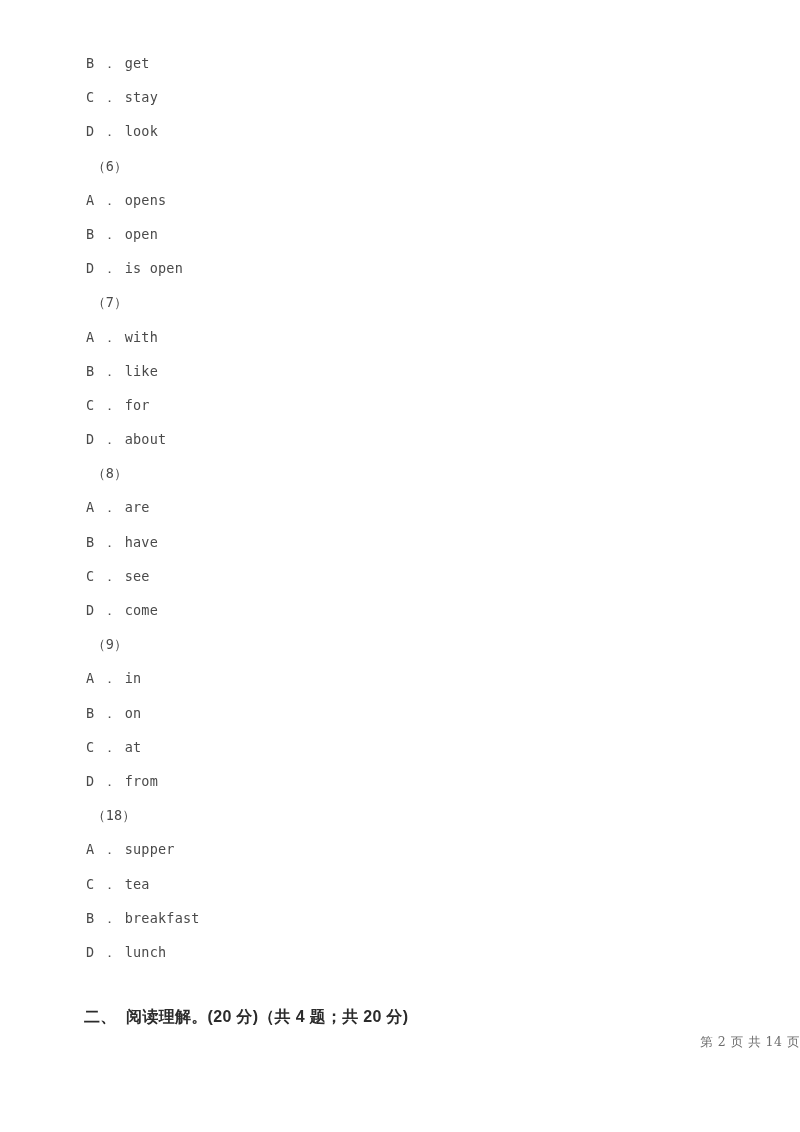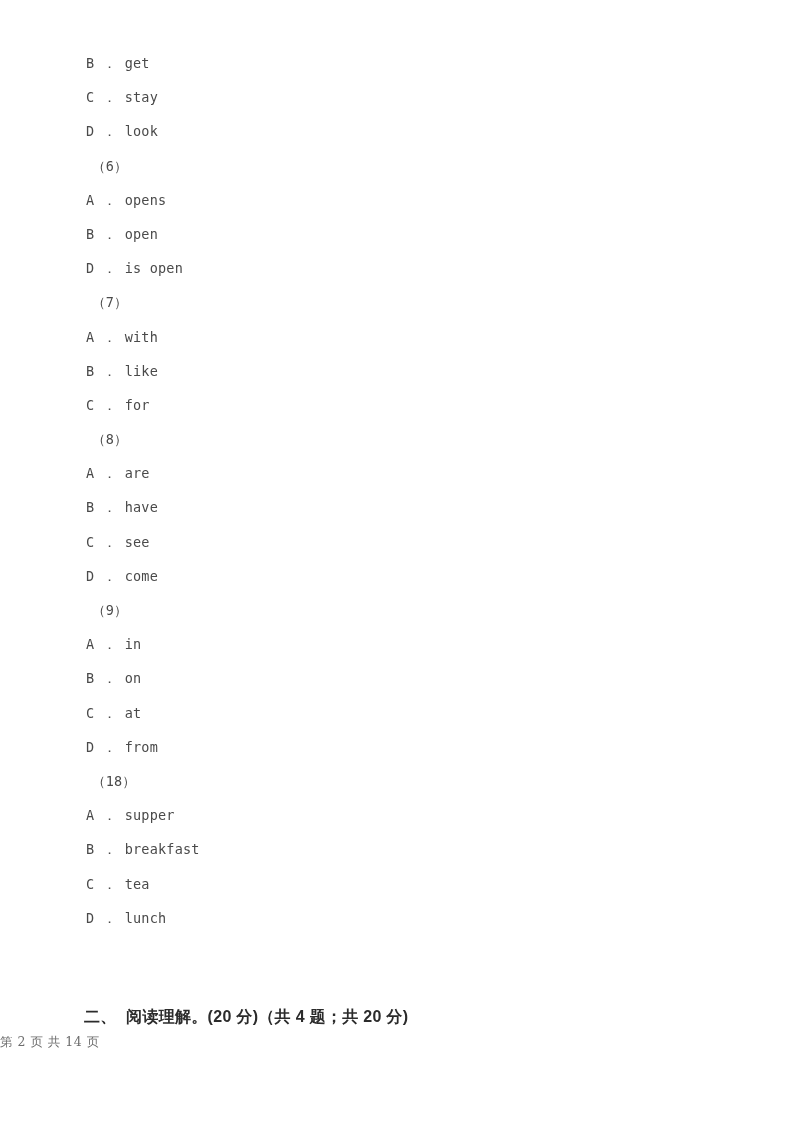--- a/index.html
+++ b/index.html
@@ -54,21 +54,21 @@
     font-weight: bold;
     color: #2b2b2b;
     white-space: pre;
     letter-spacing: 0.3px;
   }
   .footer {
     position: absolute;
     left: 0;
     top: 1034px;
     width: 800px;
-    text-align: left;
+    text-align: right;
     font-family: "DejaVu Serif", "Liberation Serif", serif;
     font-size: 12.5px;
     color: #6d6d6d;
     white-space: pre;
     letter-spacing: 0.5px;
   }
 </style>
 </head>
 <body>
 
@@ -79,34 +79,35 @@
     <div class="opt">C ． stay</div>
     <div class="opt">D ． look</div>
     <div class="qnum">（6）</div>
     <div class="opt">A ． opens</div>
     <div class="opt">B ． open</div>
     <div class="opt">D ． is open</div>
     <div class="qnum">（7）</div>
     <div class="opt">A ． with</div>
     <div class="opt">B ． like</div>
     <div class="opt">C ． for</div>
+    <div class="opt">D ． about</div>
     <div class="qnum">（8）</div>
     <div class="opt">A ． are</div>
     <div class="opt">B ． have</div>
     <div class="opt">C ． see</div>
     <div class="opt">D ． come</div>
     <div class="qnum">（9）</div>
     <div class="opt">A ． in</div>
     <div class="opt">B ． on</div>
     <div class="opt">C ． at</div>
     <div class="opt">D ． from</div>
     <div class="qnum">（18）</div>
     <div class="opt">A ． supper</div>
+    <div class="opt">C ． tea</div>
     <div class="opt">B ． breakfast</div>
-    <div class="opt">C ． tea</div>
     <div class="opt">D ． lunch</div>
   </div>
 
   <div class="section-heading">二、  阅读理解。(20 分)（共 4 题；共 20 分)</div>
 
   <div class="footer">第 2 页 共 14 页</div>
 
 </div>
 
 </body></html>

